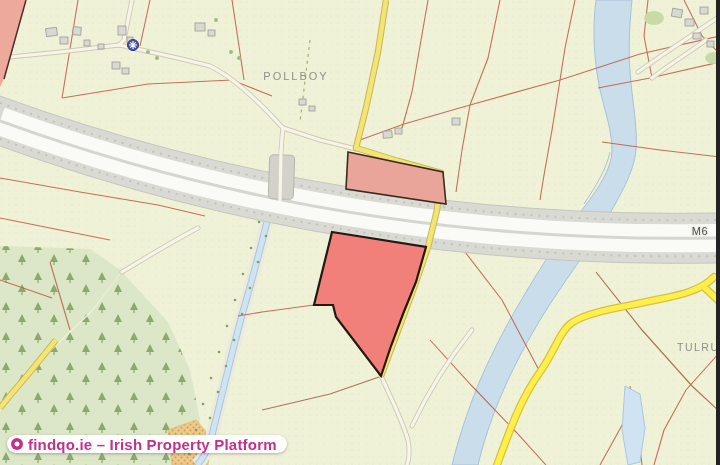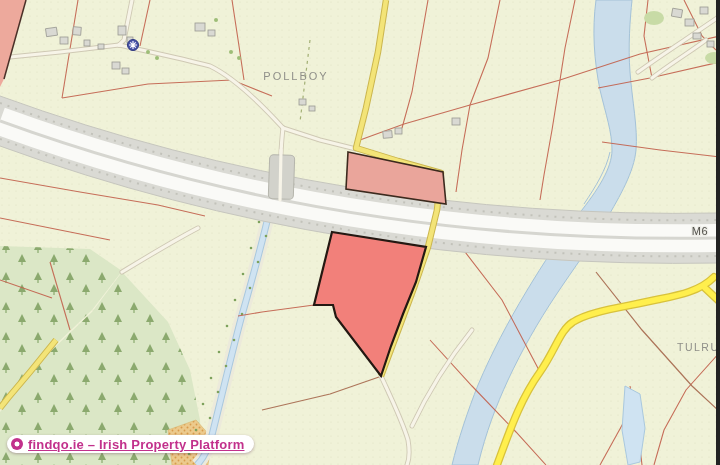--- a/index.html
+++ b/index.html
@@ -25,22 +25,22 @@
   .adjparcel{fill:var(--secondary-parcel,#eaa59b);stroke:#3c2a1e;stroke-width:1.6;}
   .cornerparcel{fill:var(--corner-parcel,#eda99c);}
   .bldg{fill:#d9d9d3;stroke:#9a9a92;stroke-width:.8;}
   .greenpatch{fill:#c8dba6;}
   
   .watermark{position:absolute;left:7px;top:435px;display:flex;align-items:center;gap:5px;
     background:#fff;border-radius:10px;padding:3px 10px 3px 4px;
     box-shadow:0 1px 3px rgba(80,30,70,.35);}
   .wm-logo{width:12px;height:12px;border-radius:50%;flex:0 0 auto;
     background:radial-gradient(circle at 50% 50%, #fff 0 2.1px, var(--brand-pink,#c2318c) 2.8px);}
-  .wm-text{font-size:13px;line-height:11px;color:var(--brand-pink,#c2318c);
-    font-weight:bold;letter-spacing:.2px;white-space:nowrap;text-decoration:underline;}
+  .wm-text{font-size:15px;line-height:11px;color:var(--brand-pink,#c2318c);
+    font-weight:bold;letter-spacing:.2px;white-space:nowrap;}
 </style>
 </head>
 <body>
 
 <div class="map-frame">
 <svg width="720" height="465" viewBox="0 0 720 465">
   <defs>
     <pattern id="dots" width="7" height="7" patternUnits="userSpaceOnUse">
       <circle cx="2" cy="2" r=".6" fill="#dde1c2"></circle>
     </pattern>

